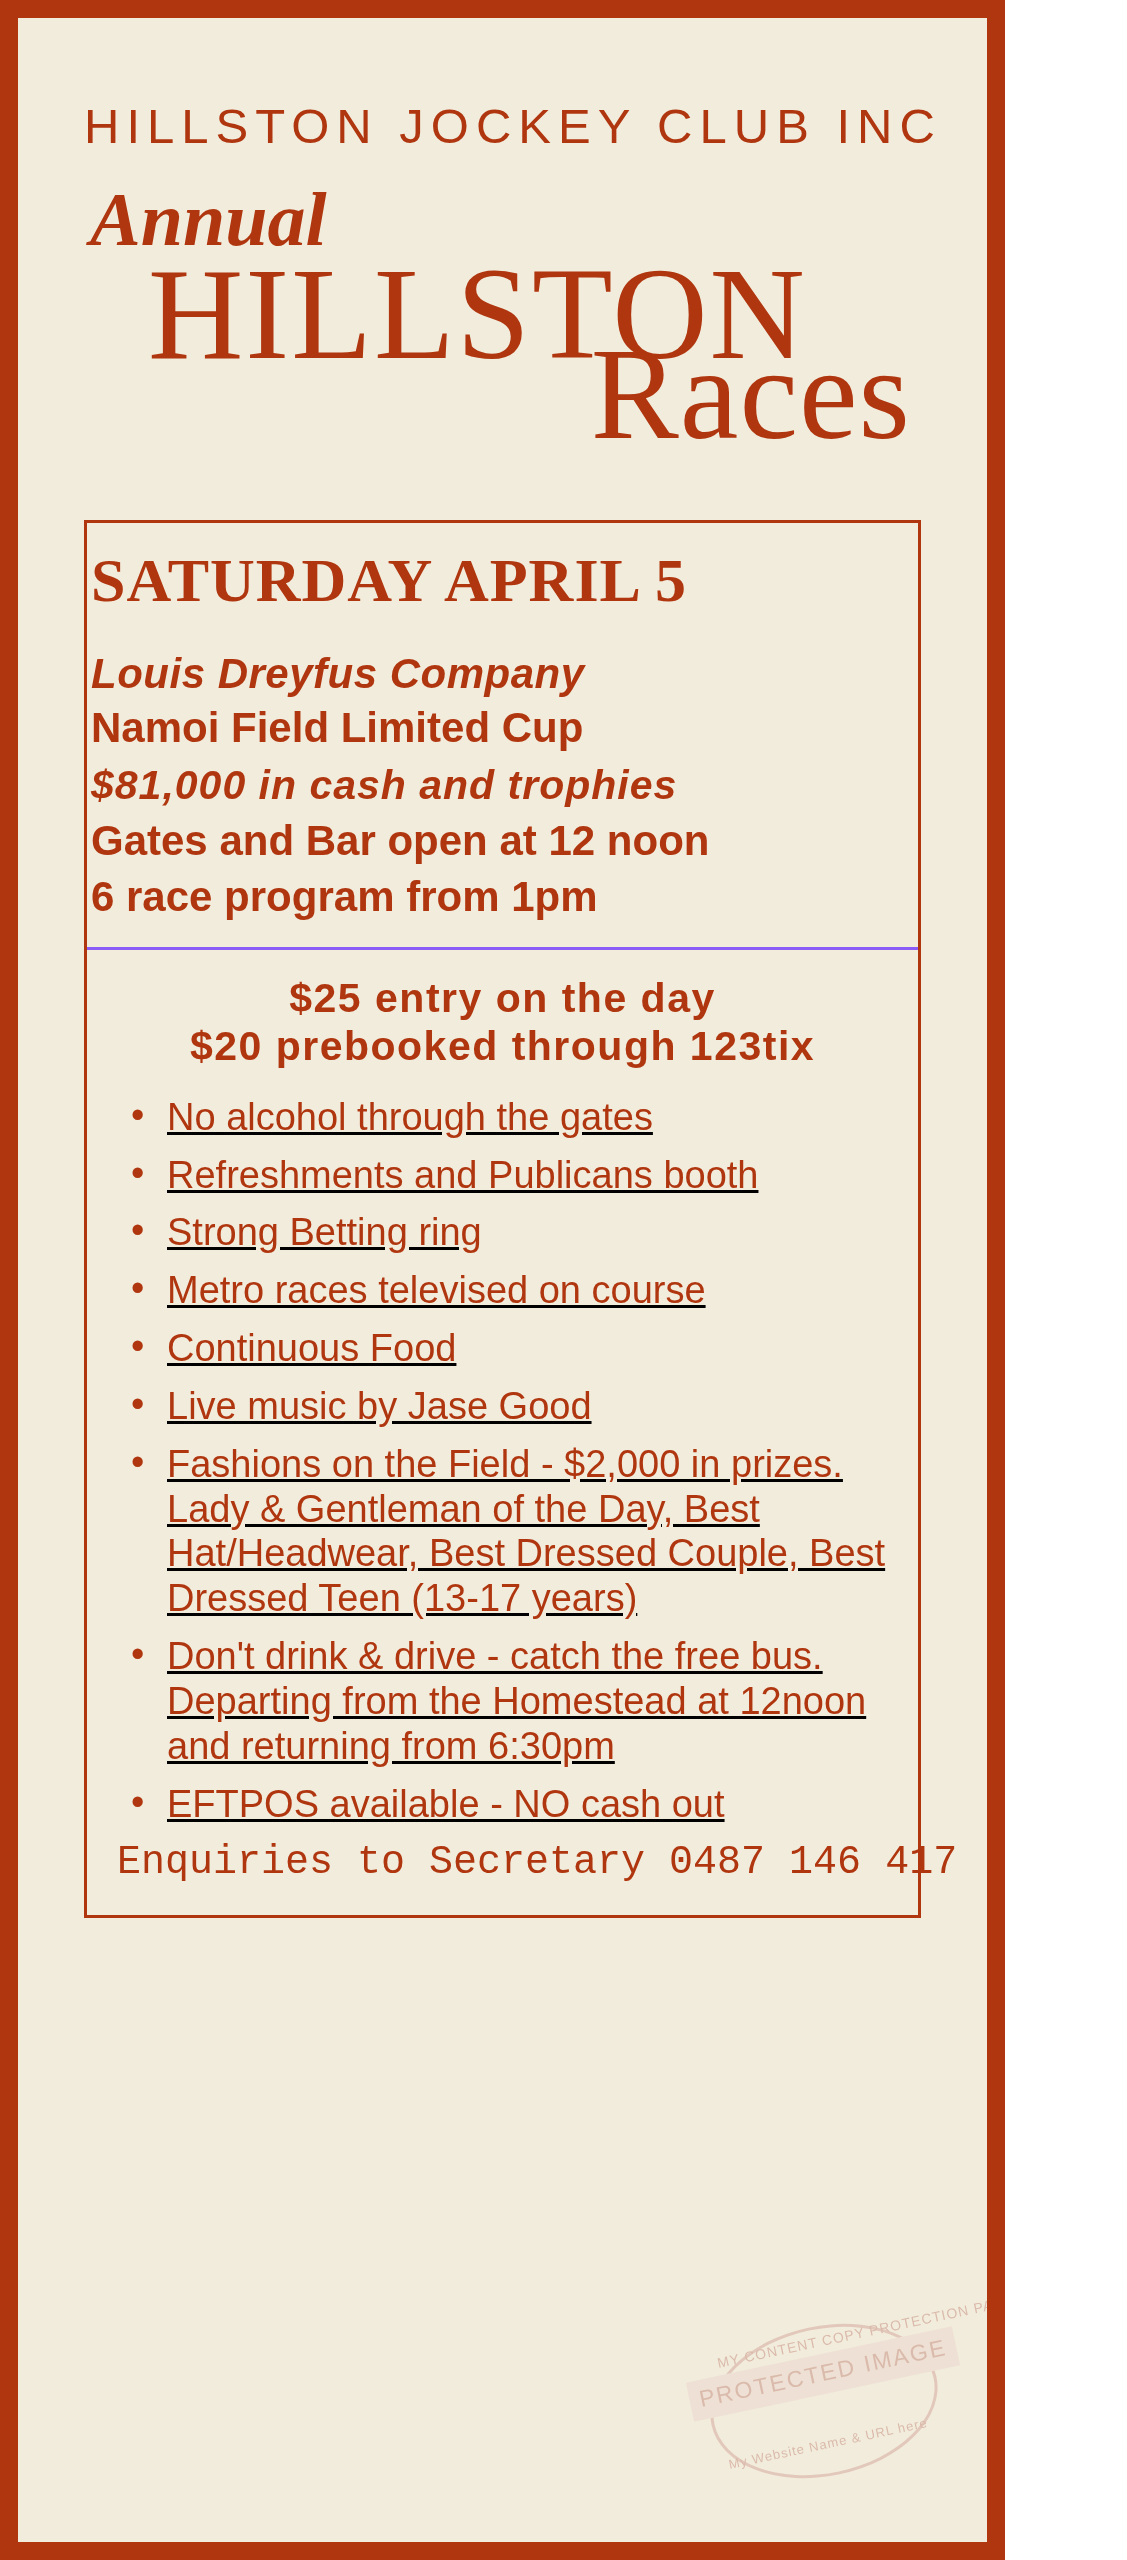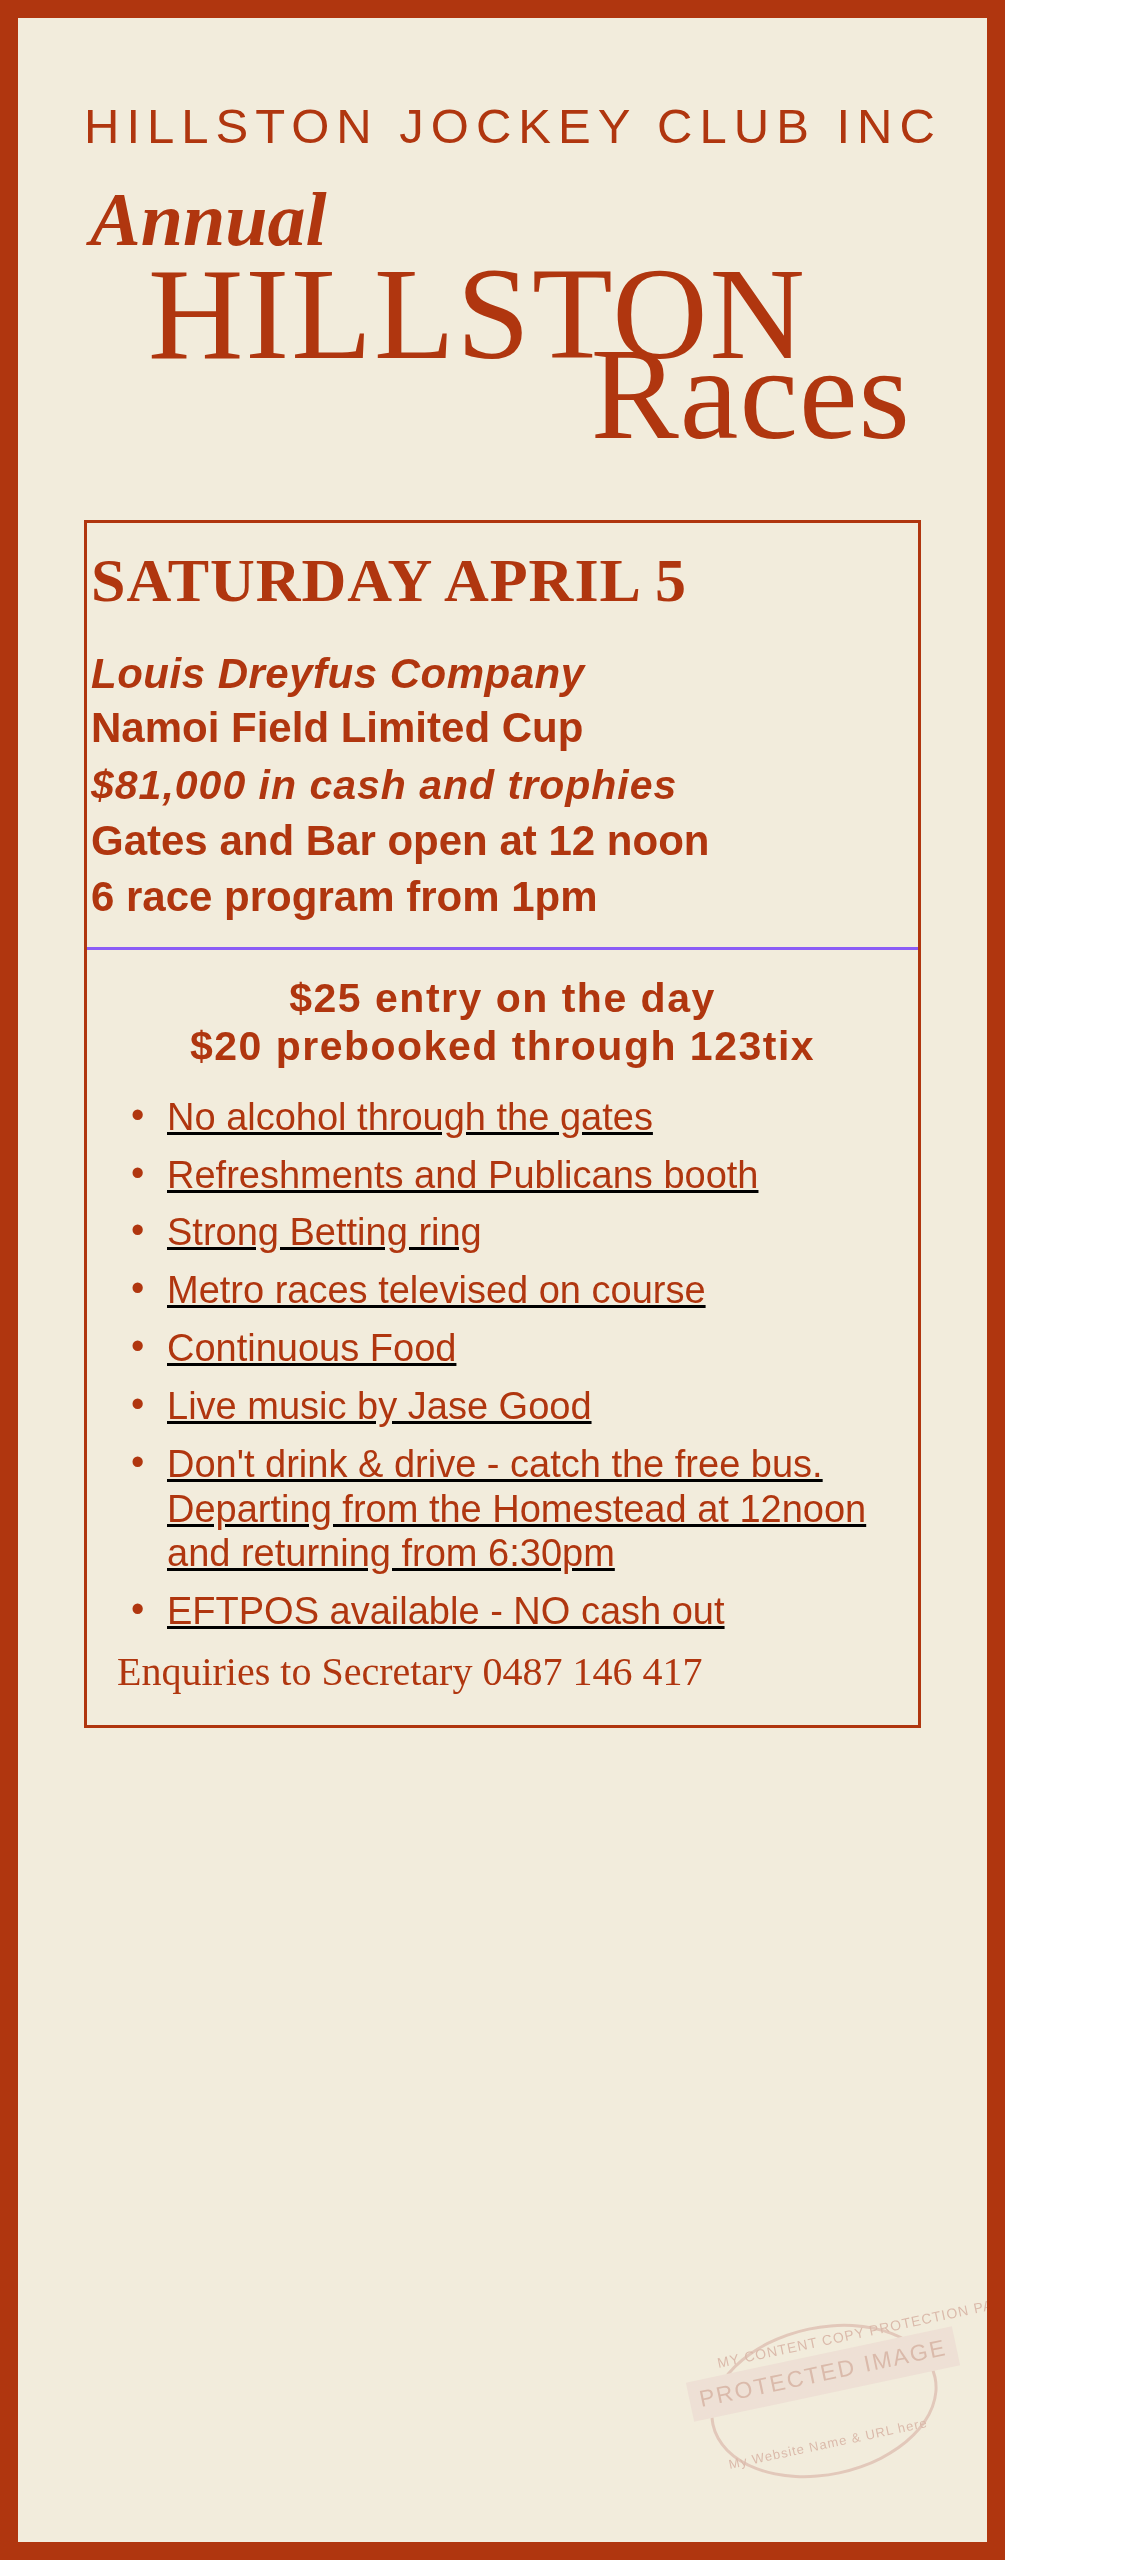--- a/index.html
+++ b/index.html
@@ -164,21 +164,21 @@
   ul.features li::before {
     content: "\2022";
     position: absolute;
     left: 18px;
     top: -2px;
     font-size: 38px;
     line-height: 1.18;
   }
   .enquiries {
     color: #b0360f;
-    font-family: Liberation Serif, serif;
+    font-family: Liberation Mono, monospace;
     font-size: 40px;
     font-weight: 400;
     margin-top: 14px;
     padding-left: 4px;
     white-space: nowrap;
   }
 
   
   .watermark {
     position: absolute;
@@ -280,20 +280,21 @@
           <div>$20 prebooked through 123tix</div>
         </div>
 
         <ul class="features">
           <li>No alcohol through the gates</li>
           <li>Refreshments and Publicans booth</li>
           <li>Strong Betting ring</li>
           <li>Metro races televised on course</li>
           <li>Continuous Food</li>
           <li>Live music by Jase Good</li>
+          <li>Fashions on the Field - $2,000 in prizes. Lady &amp; Gentleman of the Day, Best Hat/Headwear, Best Dressed Couple, Best Dressed Teen (13-17 years)</li>
           <li>Don't drink &amp; drive - catch the free bus. Departing from the Homestead at 12noon and returning from 6:30pm</li>
           <li>EFTPOS available - NO cash out</li>
         </ul>
 
         <div class="enquiries">Enquiries to Secretary  0487 146 417</div>
       </div>
 
     </div>
   </div>
 

